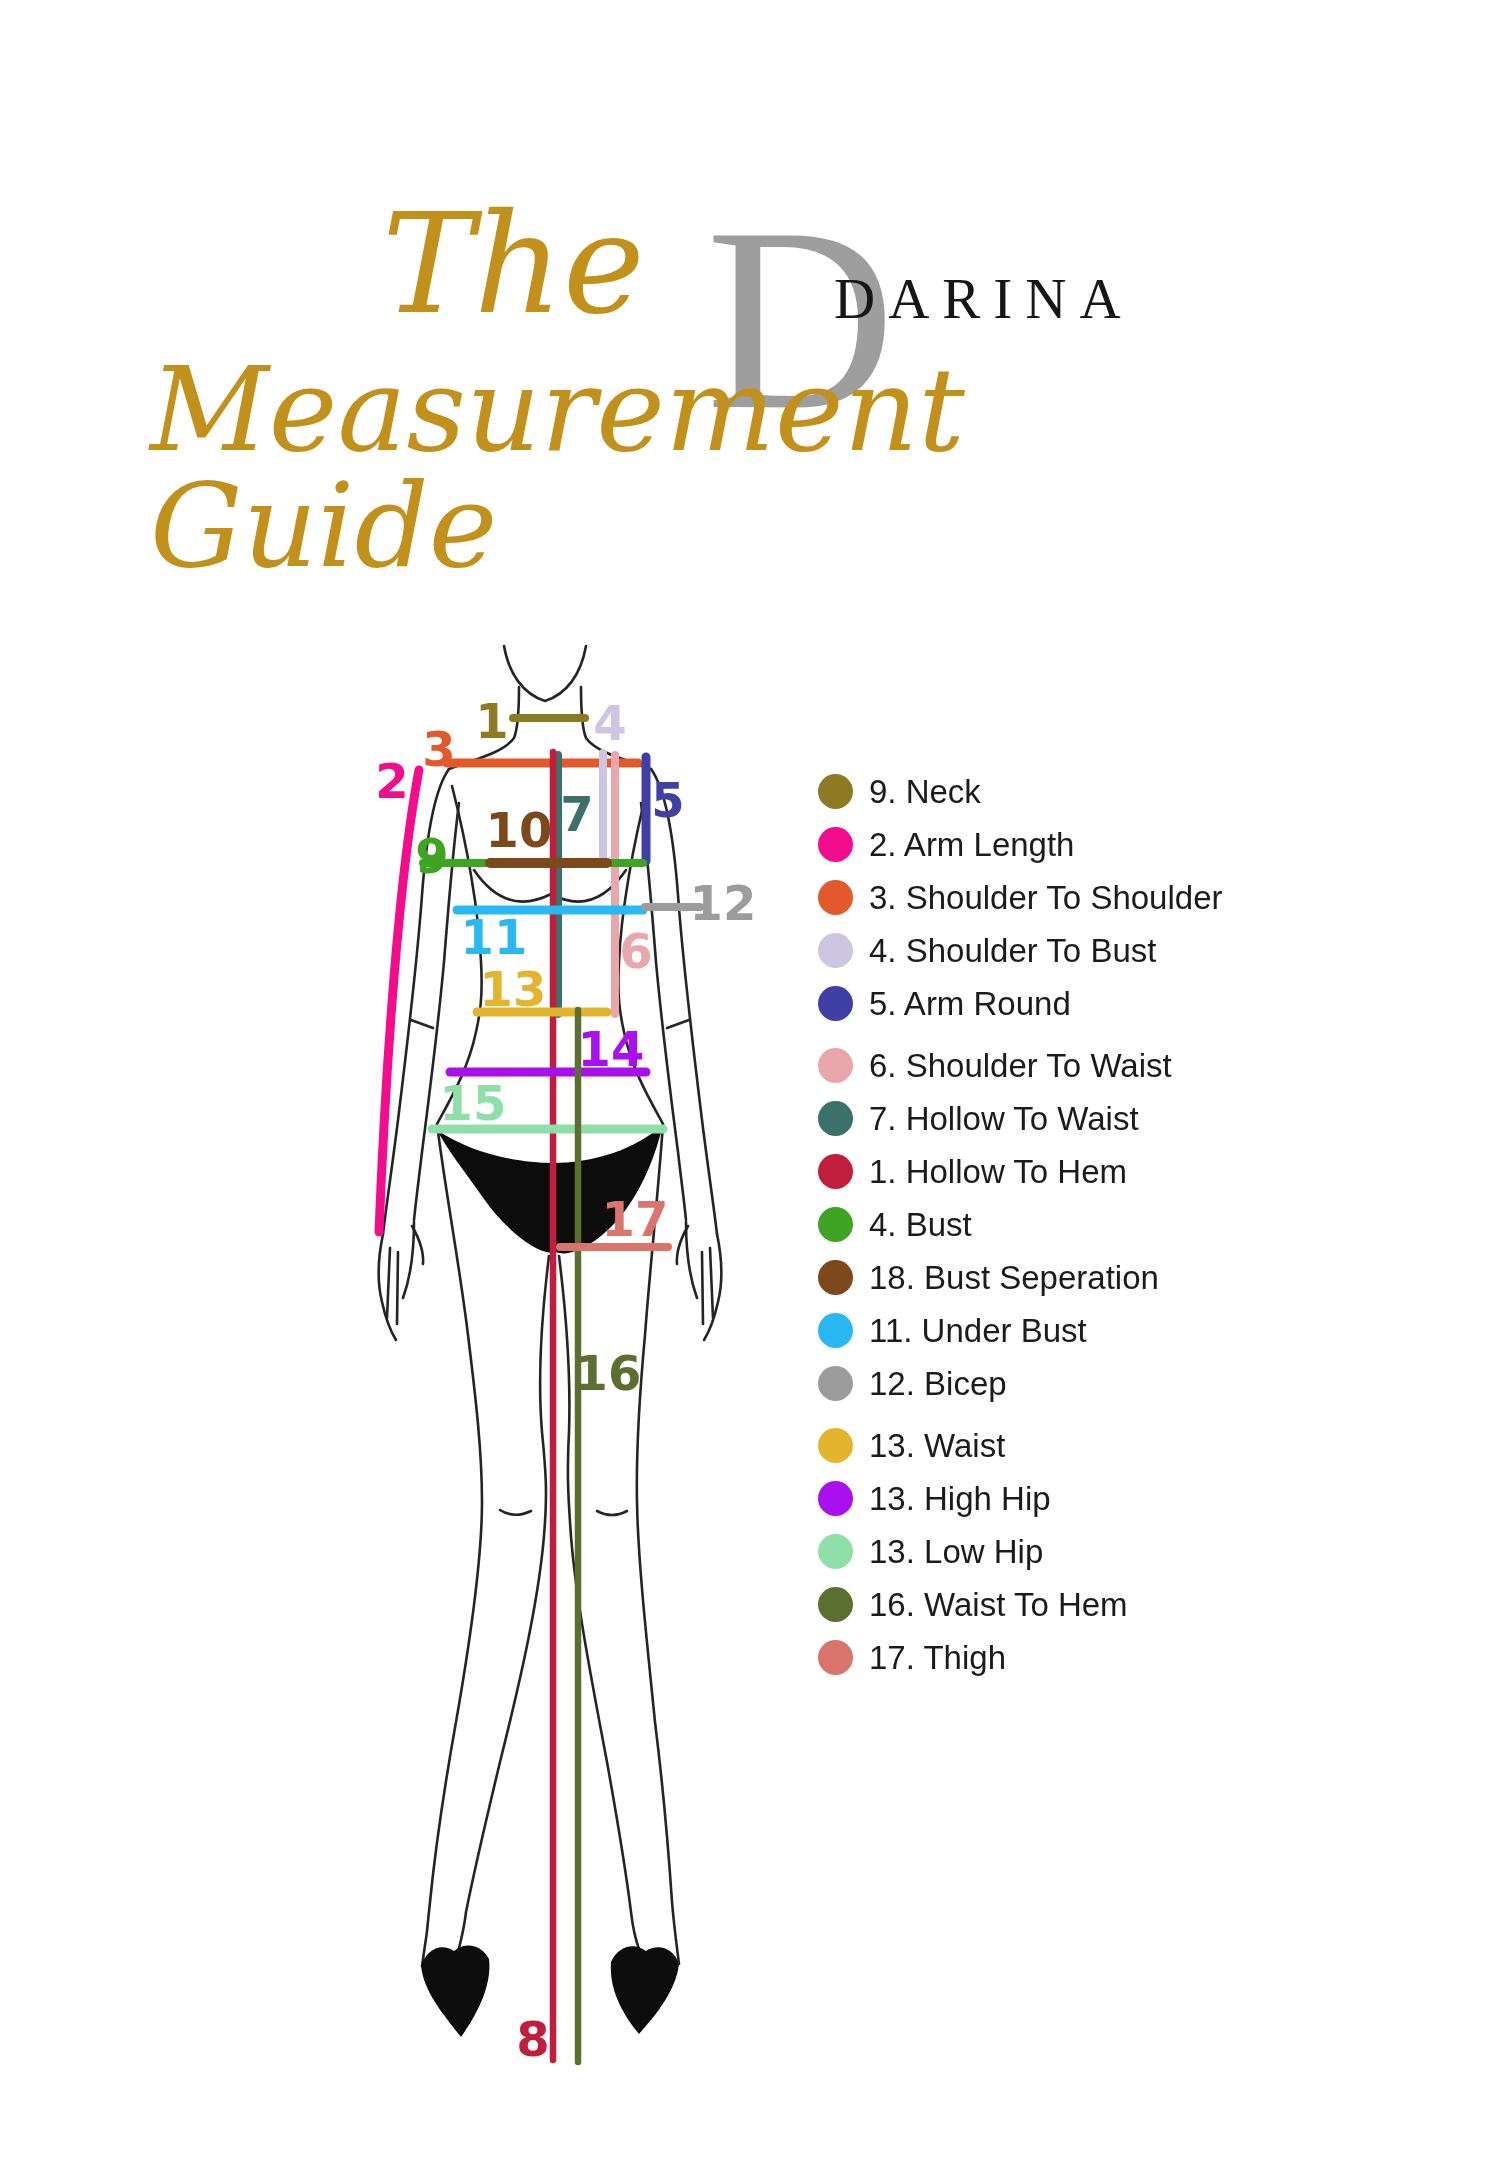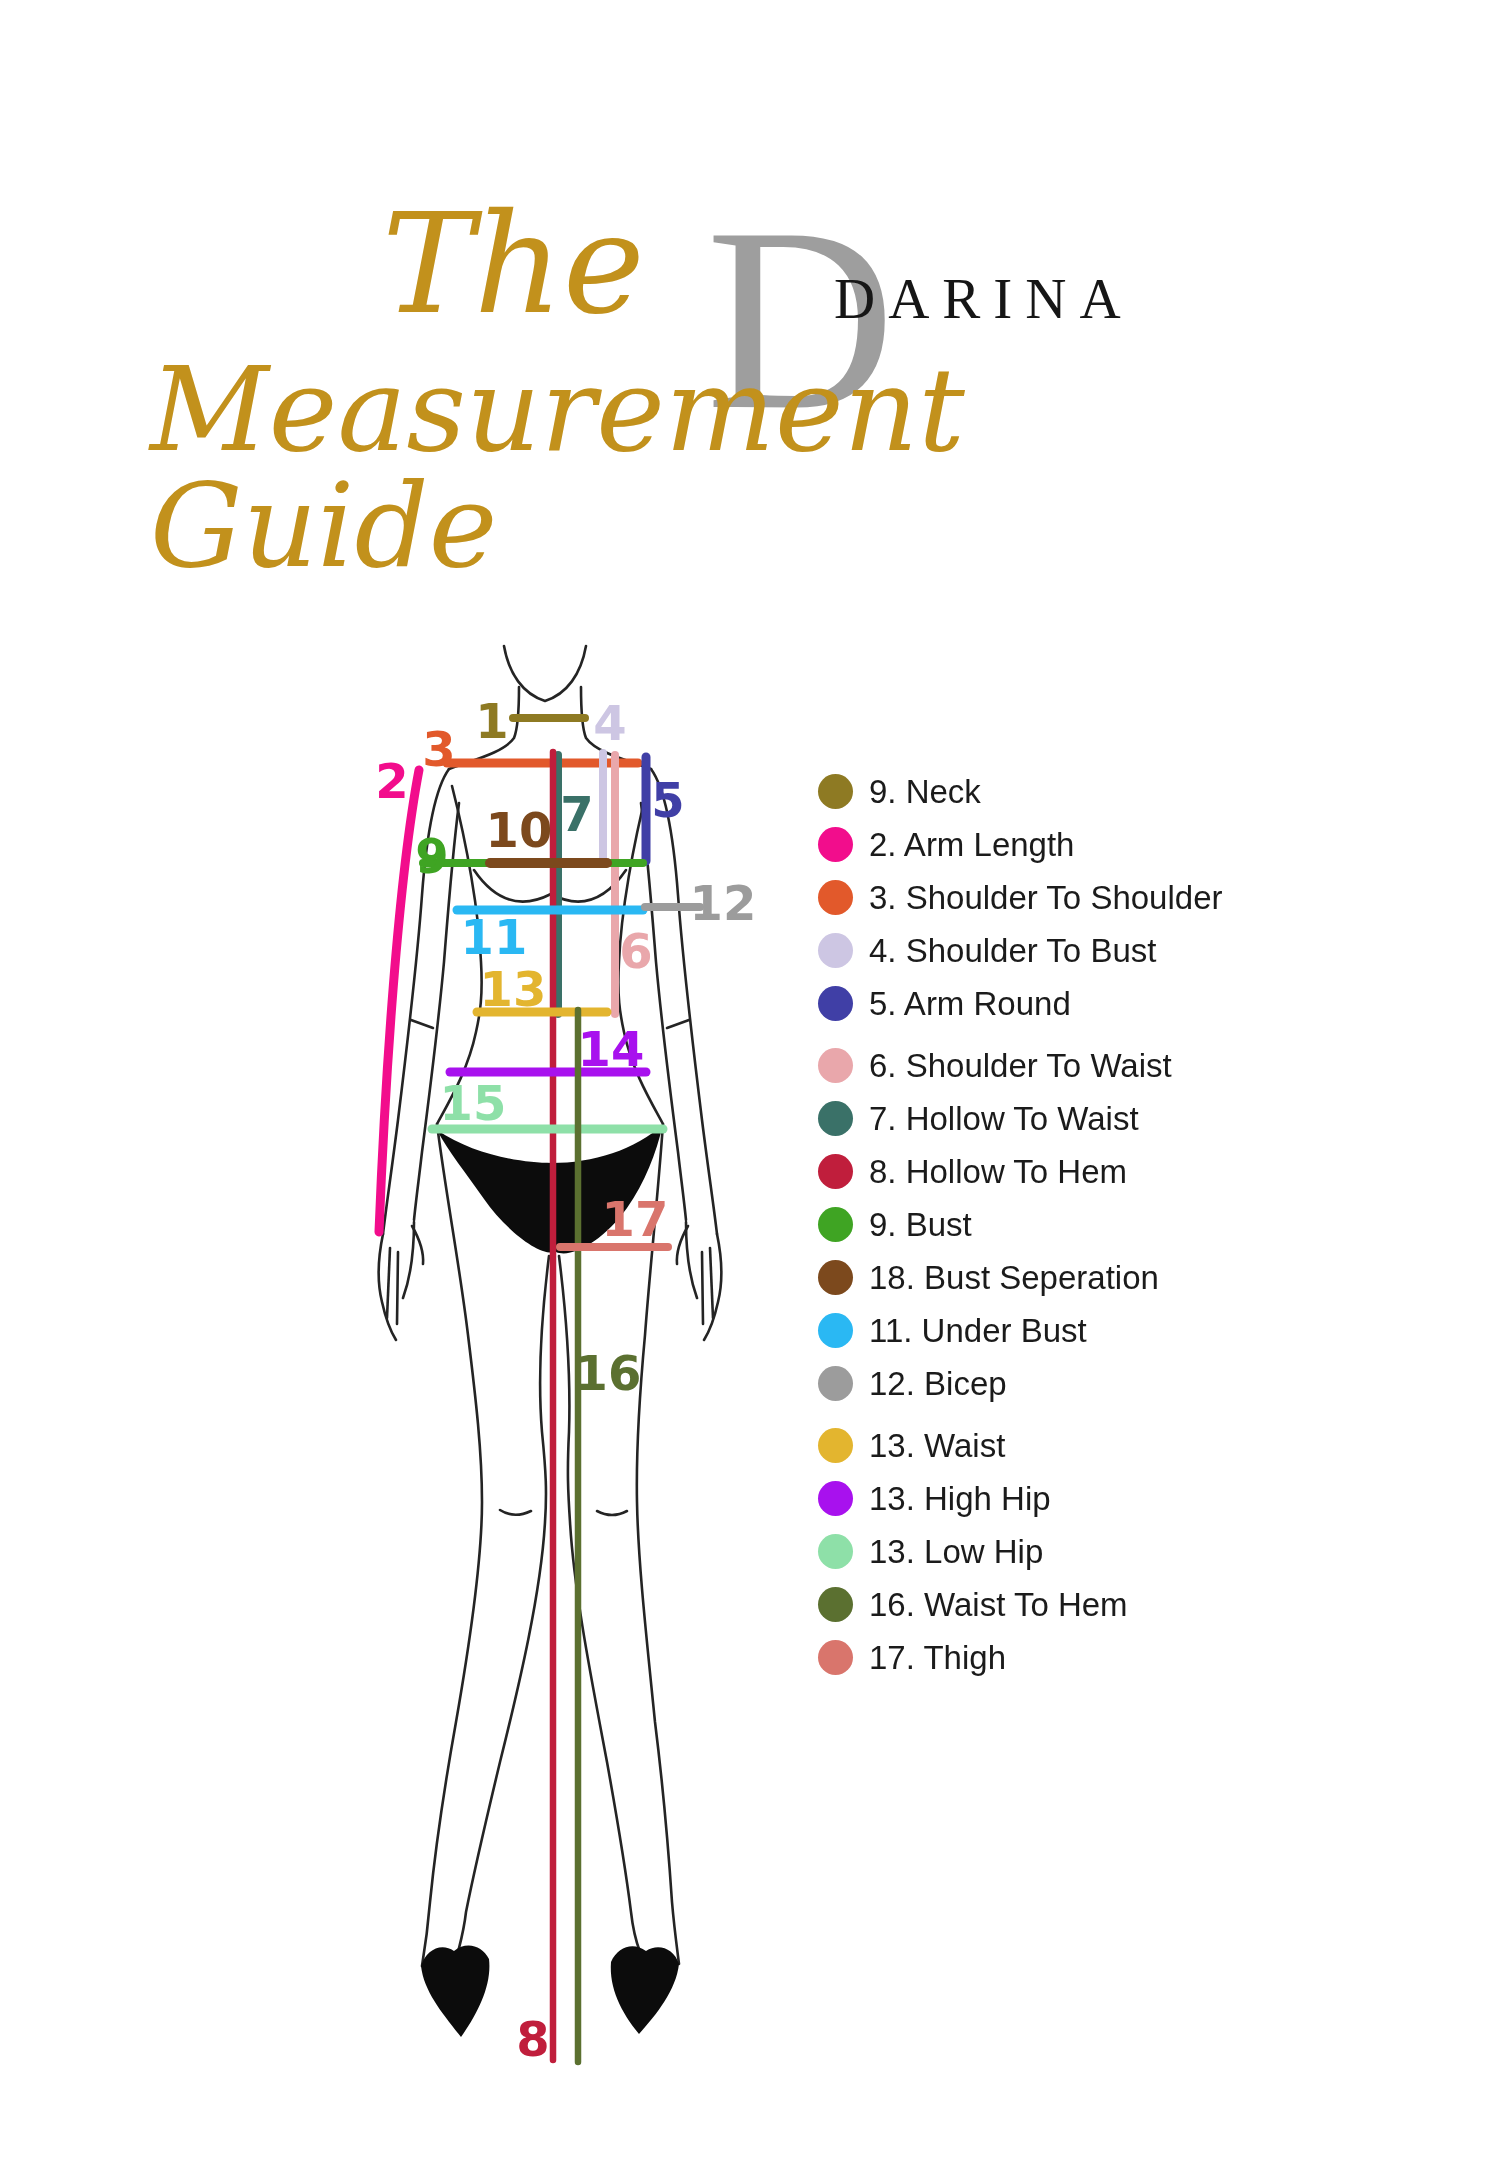--- a/index.html
+++ b/index.html
@@ -138,25 +138,25 @@
     <div class="legend-row gap">
       <span class="dot" style="background-color: rgb(233, 167, 171);"></span>
       <span class="legend-label">6. Shoulder To Waist</span>
     </div>
     <div class="legend-row">
       <span class="dot" style="background-color: rgb(58, 113, 104);"></span>
       <span class="legend-label">7. Hollow To Waist</span>
     </div>
     <div class="legend-row">
       <span class="dot" style="background-color: rgb(192, 30, 60);"></span>
-      <span class="legend-label">8. Hollow To Hem</span>
+      <span class="legend-label">1. Hollow To Hem</span>
     </div>
     <div class="legend-row">
       <span class="dot" style="background-color: rgb(63, 164, 35);"></span>
-      <span class="legend-label">9. Bust</span>
+      <span class="legend-label">4. Bust</span>
     </div>
     <div class="legend-row">
       <span class="dot" style="background-color: rgb(124, 73, 29);"></span>
       <span class="legend-label">18. Bust Seperation</span>
     </div>
     <div class="legend-row">
       <span class="dot" style="background-color: rgb(42, 184, 243);"></span>
       <span class="legend-label">11. Under Bust</span>
     </div>
     <div class="legend-row">

